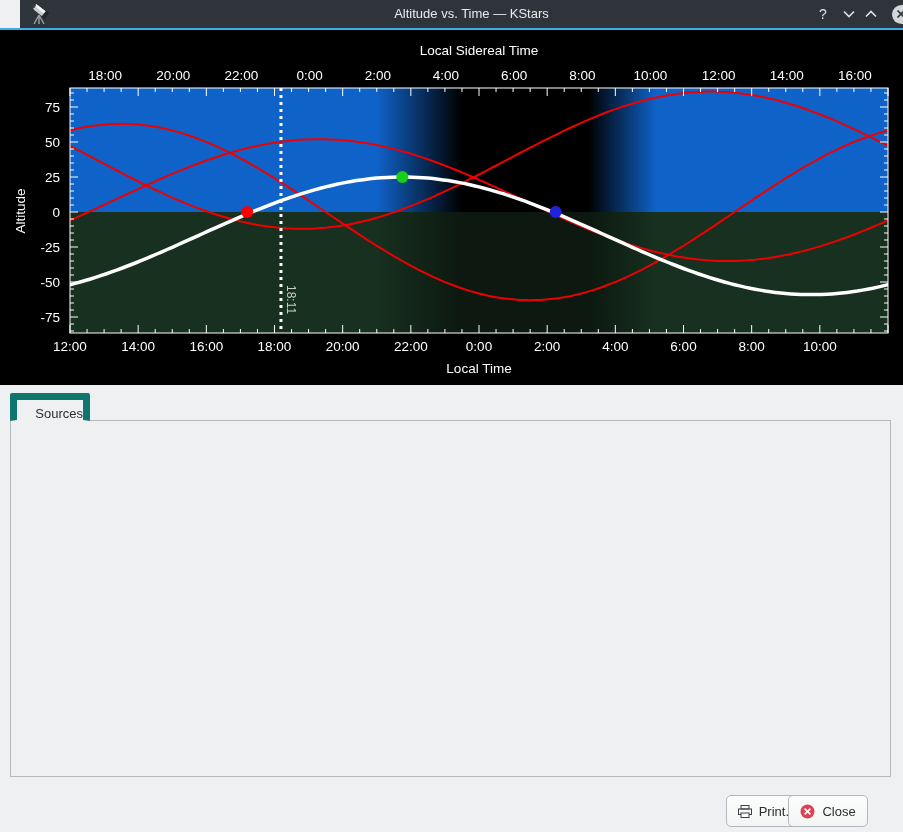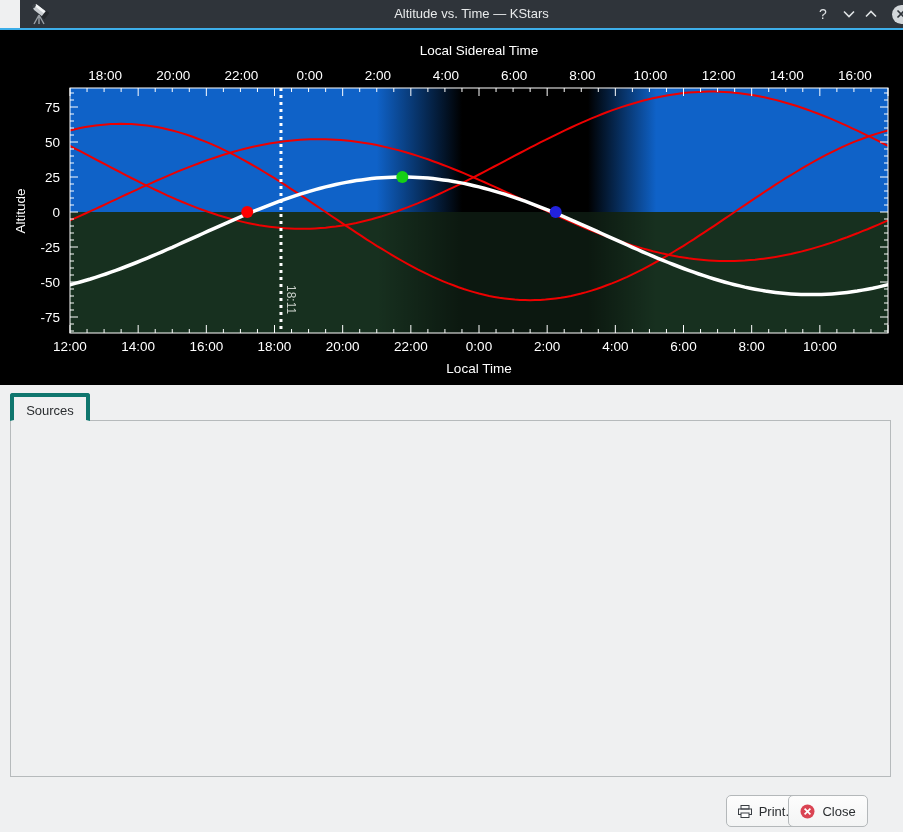--- a/index.html
+++ b/index.html
@@ -14,22 +14,22 @@
   .tb-btn{position:absolute;top:0;width:24px;height:28px;display:flex;align-items:center;justify-content:center;color:#dfe2e4;}
   .tb-help{right:88px;font-size:14px;}
   .tb-shade{right:62px;}
   .tb-unshade{right:40px;}
   .tb-close{right:10px;}
   .tb-close .circ{width:19px;height:19px;border-radius:50%;background:#d3d7da;display:flex;align-items:center;justify-content:center;}
   .accentline{position:absolute;left:0;top:28px;width:903px;height:2px;background:#3daee9;}
   
   .plotwrap{position:absolute;left:0;top:30px;width:903px;height:355px;background:#000;}
   
-  .tab{position:absolute;height:28px;line-height:27px;text-align:center;
-    border:4px solid #0f766e;border-radius:3px 3px 0 0;font-size:13px;}
+  .tab{position:absolute;height:28px;line-height:27px;text-align:right;
+    border:7px solid #0f766e;border-radius:3px 3px 0 0;font-size:13px;}
   .tab.active{top:393px;background:#eff0f1;border-bottom:1px solid #eff0f1;z-index:3;}
   .tab.inactive{top:394px;background:linear-gradient(#c9ccce,#bcbfc1);z-index:1;height:27px;}
   .panel{position:absolute;left:10px;top:420px;width:881px;height:357px;background:#eff0f1;
     border:1px solid #b6babc;z-index:2;}
   
   .lbl{position:absolute;height:29px;line-height:29px;}
   .field{position:absolute;background:#fff;border:1px solid #b4b8ba;border-radius:3px;
     height:28px;padding:0 8px;font-size:13px;color:#2b2e31;font-family:"Liberation Sans",sans-serif;}
   .field:disabled{color:#9a9da0;background:#fdfdfd;}
   .flatfield{position:absolute;background:#fff;height:26px;line-height:26px;padding:0 8px;}

